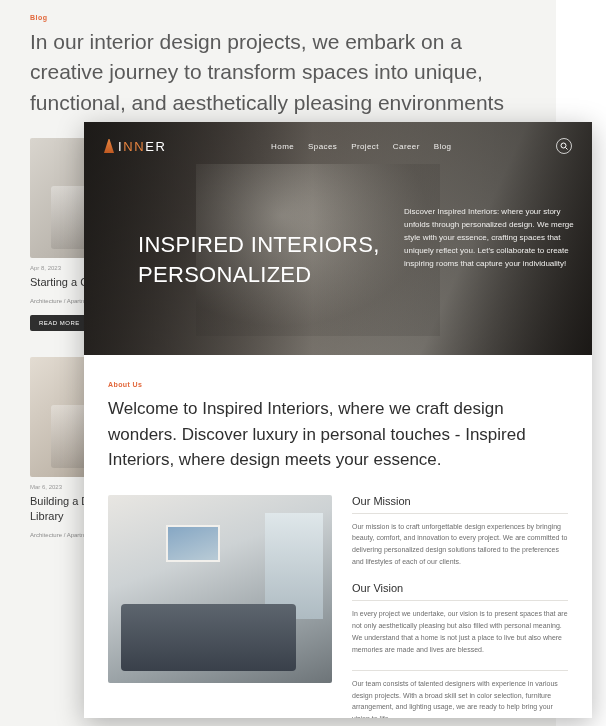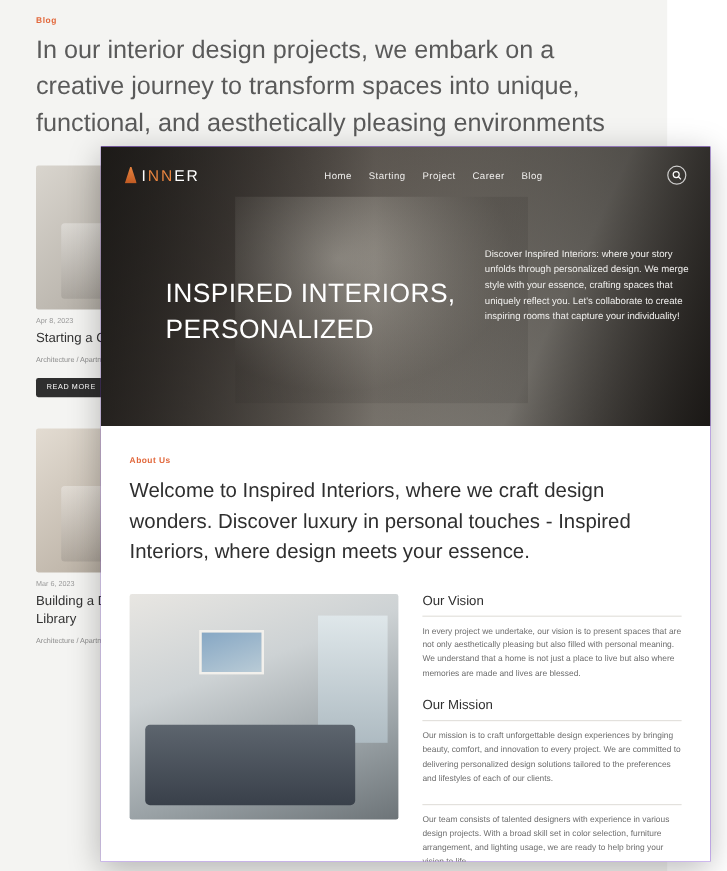--- a/index.html
+++ b/index.html
@@ -206,21 +206,21 @@
   <div class="fg-window">
 
     <div class="hero">
       <div class="hero-nav">
         <div class="brand">
           <span class="brand-mark"></span>
           <span class="brand-text"><span>I</span><span class="accent">NN</span><span>ER</span></span>
         </div>
         <div class="nav-links">
           <span>Home</span>
-          <span>Starting</span>
+          <span>Spaces</span>
           <span>Project</span>
           <span>Career</span>
           <span>Blog</span>
         </div>
         <div class="search-circle">
           <svg width="8" height="8" viewBox="0 0 16 16" fill="none" stroke="#ffffff" stroke-width="2">
             <circle cx="7" cy="7" r="5"></circle>
               <line x1="11" y1="11" x2="15" y2="15"></line>
           </svg>
         </div>
@@ -234,31 +234,31 @@
       <div class="about-head">Welcome to Inspired Interiors, where we craft design wonders. Discover luxury in personal touches - Inspired Interiors, where design meets your essence.</div>
 
       <div class="about-body">
         <div class="about-img">
           <div class="frame"></div>
           <div class="win"></div>
           <div class="sofa"></div>
         </div>
 
         <div class="about-cols">
+          <div class="col-block">
+            <div class="col-title">Our Mission</div>
+            <div class="col-rule"></div>
+            <div class="col-text">Our mission is to craft unforgettable design experiences by bringing beauty, comfort, and innovation to every project. We are committed to delivering personalized design solutions tailored to the preferences and lifestyles of each of our clients.</div>
+          </div>
           <div class="col-block">
             <div class="col-title">Our Vision</div>
             <div class="col-rule"></div>
             <div class="col-text">In every project we undertake, our vision is to present spaces that are not only aesthetically pleasing but also filled with personal meaning. We understand that a home is not just a place to live but also where memories are made and lives are blessed.</div>
           </div>
           <div class="col-block">
-            <div class="col-title">Our Mission</div>
-            <div class="col-rule"></div>
-            <div class="col-text">Our mission is to craft unforgettable design experiences by bringing beauty, comfort, and innovation to every project. We are committed to delivering personalized design solutions tailored to the preferences and lifestyles of each of our clients.</div>
-          </div>
-          <div class="col-block">
             <div class="col-rule"></div>
             <div class="col-text">Our team consists of talented designers with experience in various design projects. With a broad skill set in color selection, furniture arrangement, and lighting usage, we are ready to help bring your vision to life.</div>
           </div>
         </div>
       </div>
     </div>
 
   </div>
 </div>
 

